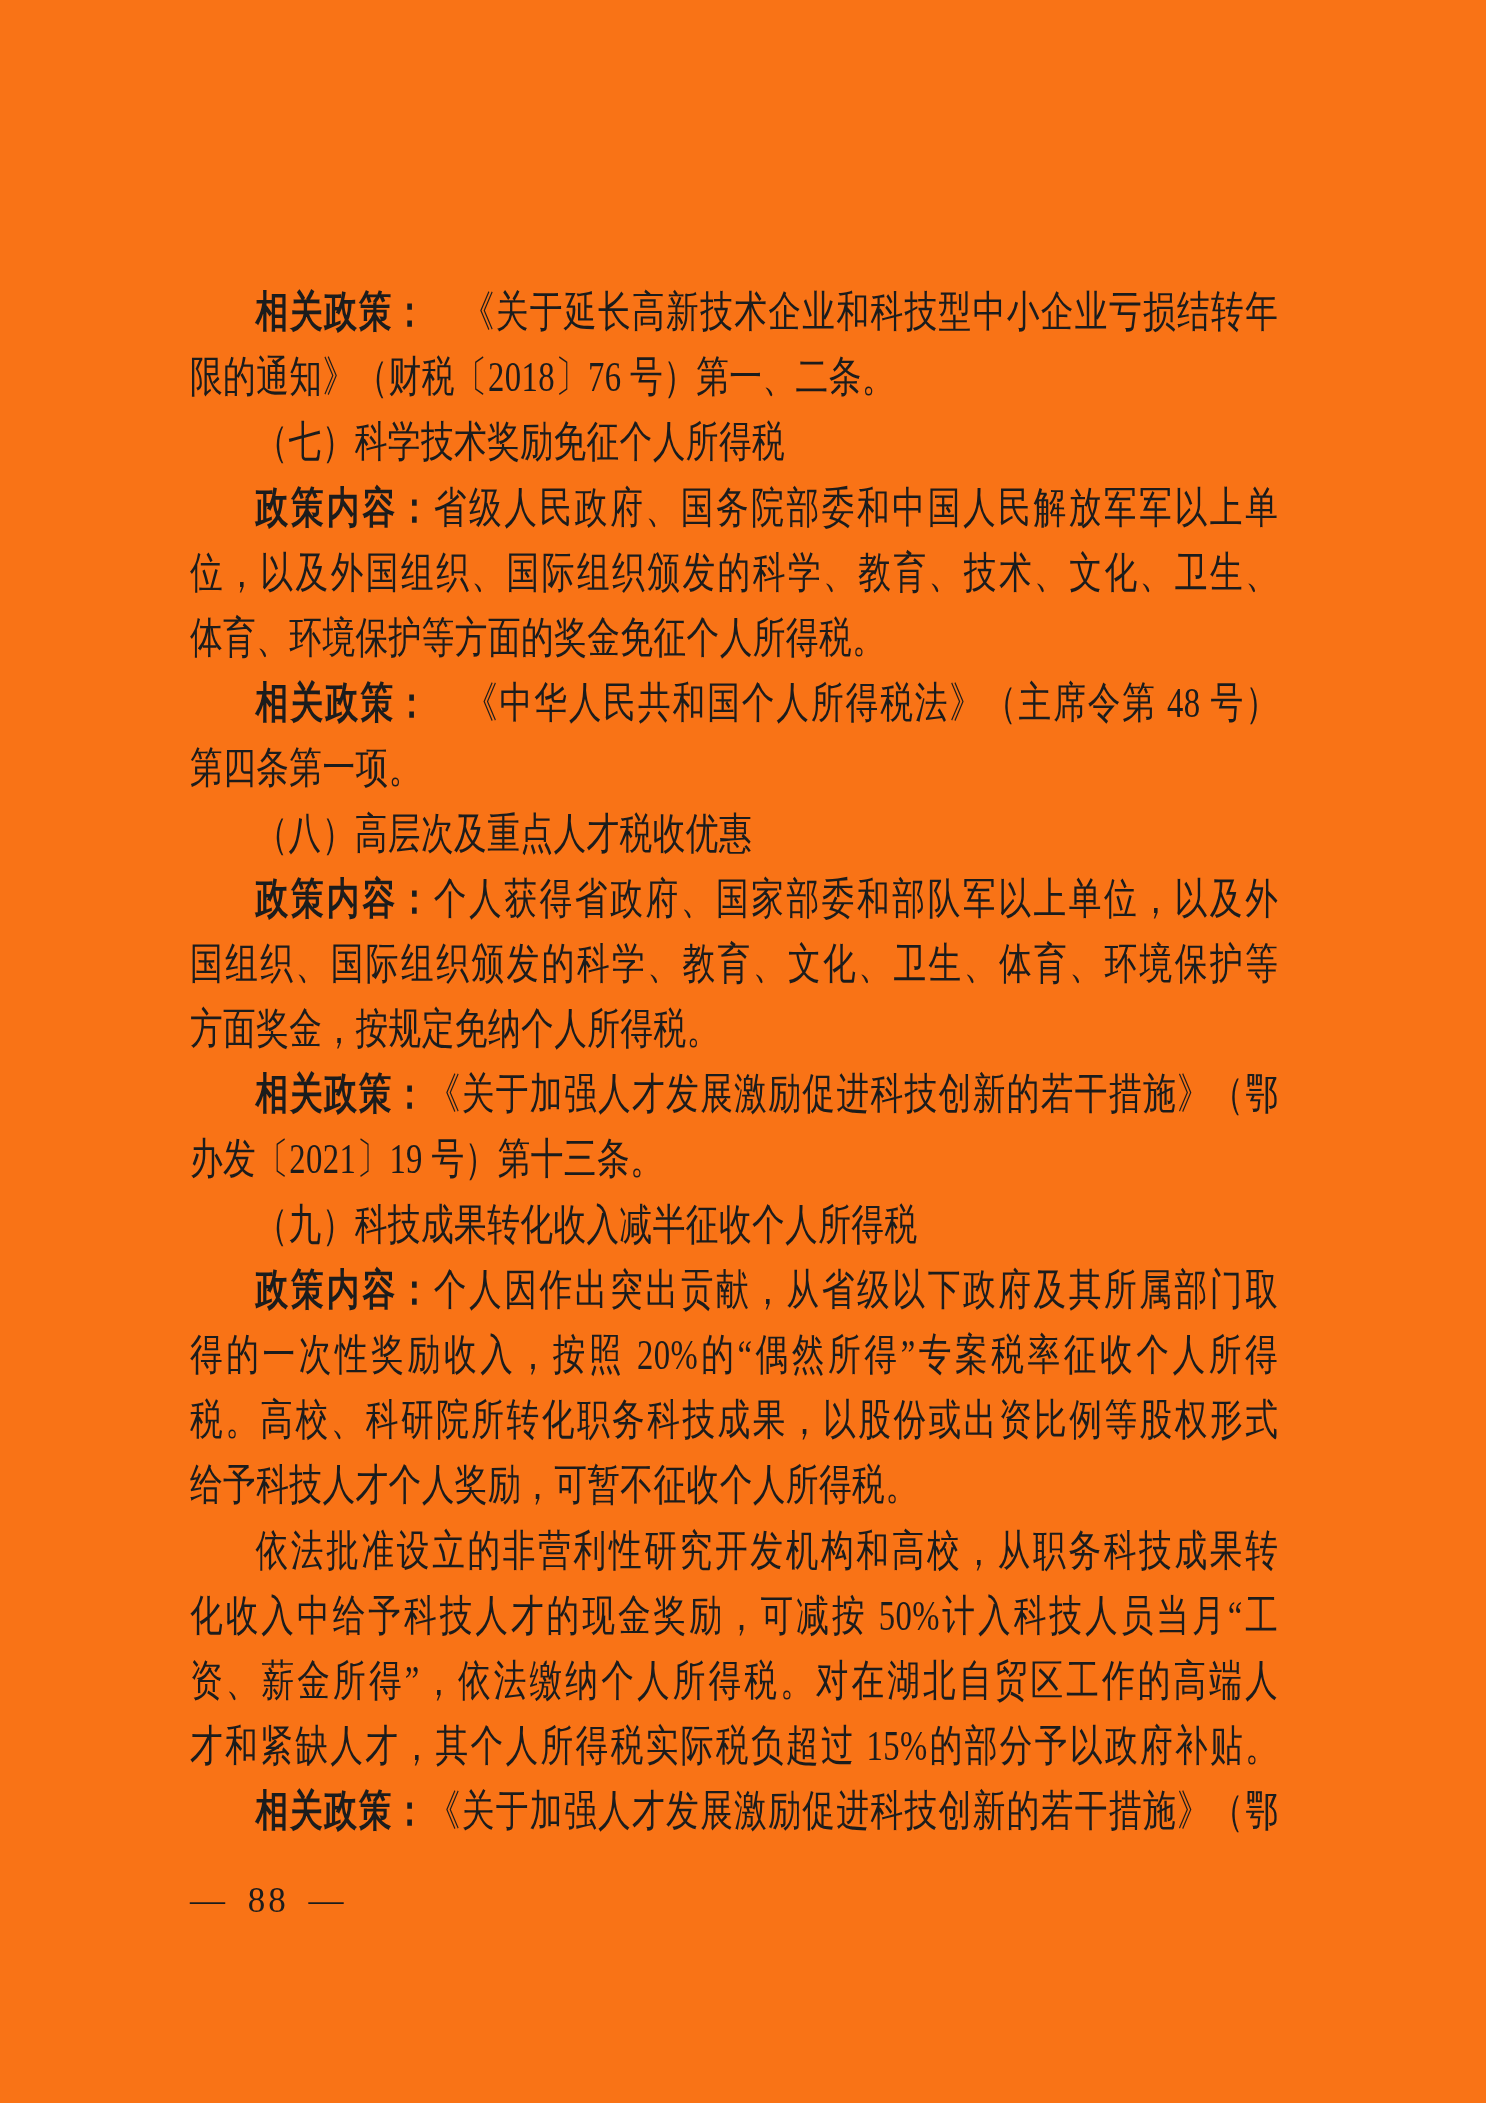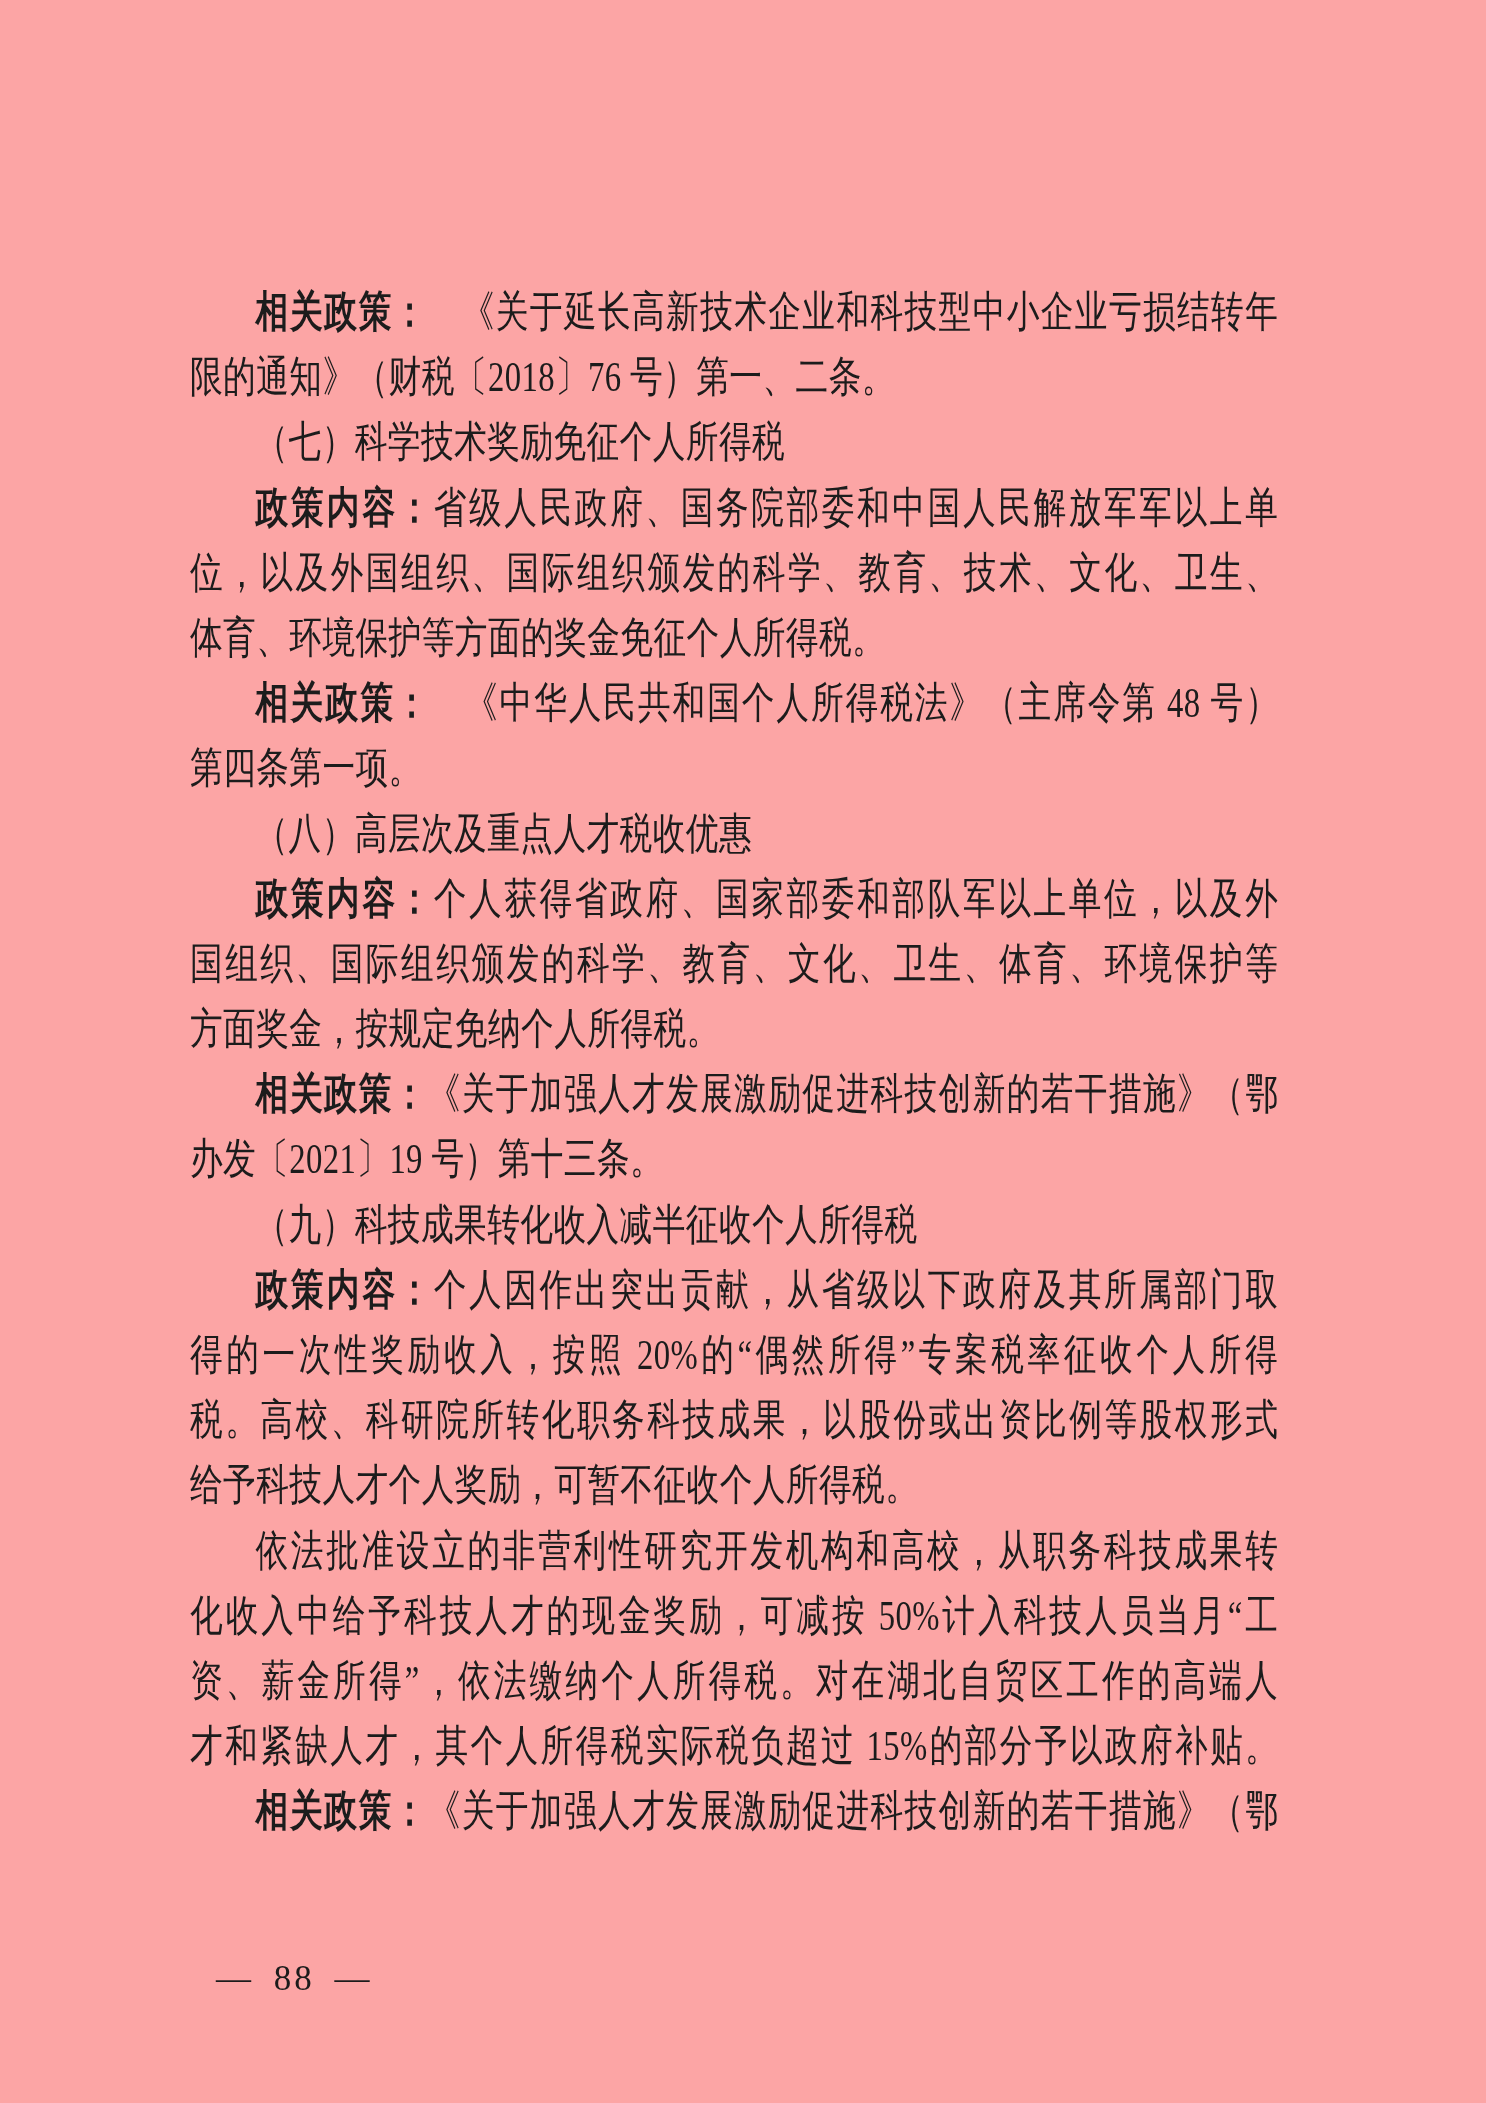--- a/index.html
+++ b/index.html
@@ -13,21 +13,21 @@
     height: 2103px;
     overflow: hidden;
     font-family: "Liberation Serif", "DejaVu Serif", serif;
     color: #1c1c1c;
   }
   .sheet {
     position: absolute;
     left: 0; top: 0;
     width: 1486px;
     height: 2103px;
-    background: #fca5a5;
+    background: #f97316;
   }
   
   .textblock {
     position: absolute;
     left: 190px;
     top: 279px;
     width: 1430px;
     transform: scaleX(0.761);
     transform-origin: 0 0;
     font-size: 43px;
@@ -45,27 +45,26 @@
     text-align-last: justify;
   }
   .lbl {
     font-weight: 700;
     font-family: "Liberation Sans", "DejaVu Sans", sans-serif;
     letter-spacing: 1px;
   }
   .footer {
     position: absolute;
     left: 190px;
-    top: 1961px;
+    top: 1883px;
     font-size: 35px;
     line-height: 35px;
     letter-spacing: 3px;
     word-spacing: 8px;
     color: #1c1c1c;
-    margin-left: 26px;
   }
 </style>
 </head>
 <body>
 
 <div class="sheet">
 
   <div class="textblock">
 
     <div class="row ind j"><span class="lbl">相关政策：</span><span>　《关于延长高新技术企业和科技型中小企业亏损结转年</span></div>

